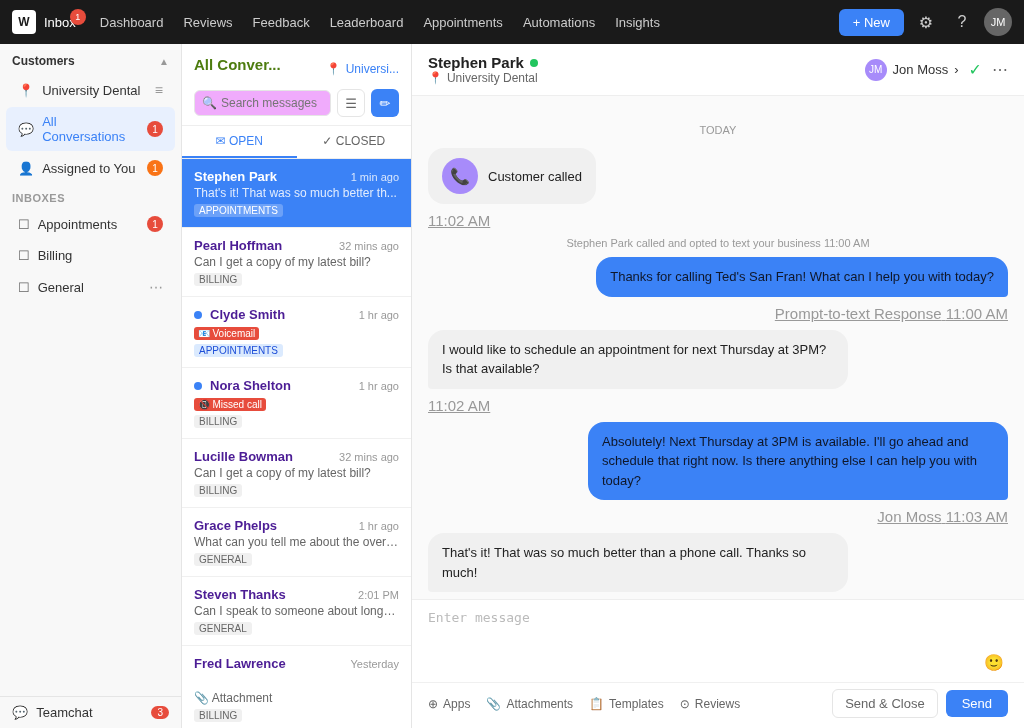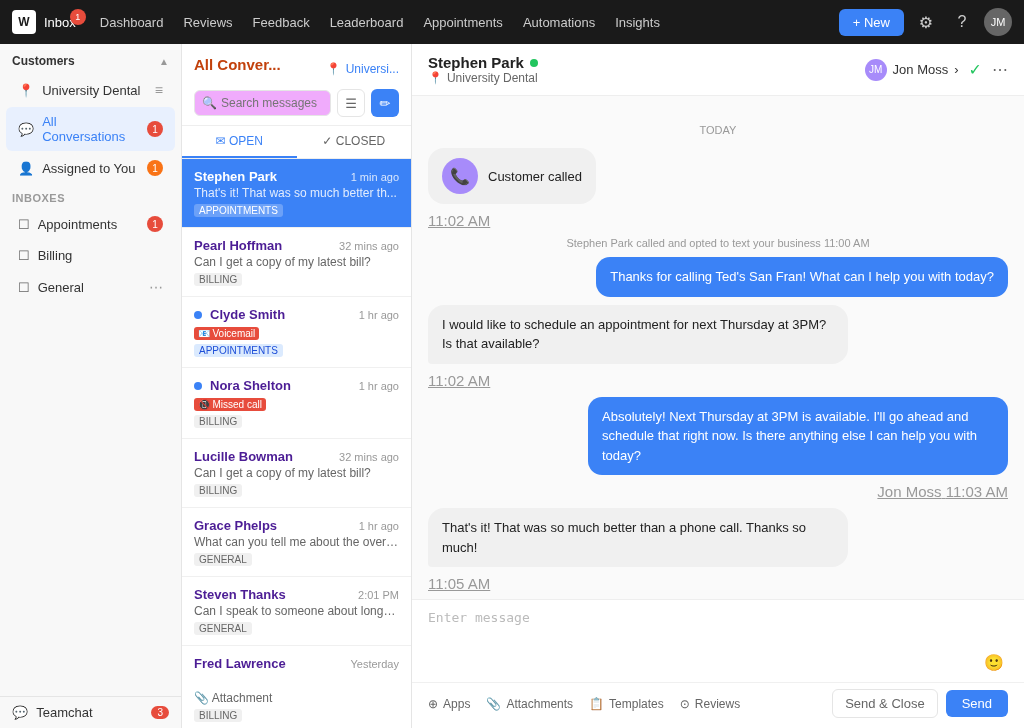--- a/index.html
+++ b/index.html
@@ -36,21 +36,21 @@
     .sidebar-badge-orange { background: #f97316; color: white; border-radius: 50%; width: 16px; height: 16px; font-size: 10px; display: flex; align-items: center; justify-content: center; flex-shrink: 0; }
     .sidebar-dots { color: #999; font-size: 14px; cursor: pointer; }
     .sidebar-inbox-label { font-size: 11px; font-weight: 600; color: #999; padding: 8px 12px 4px; text-transform: uppercase; letter-spacing: 0.5px; }
     .sidebar-bottom { margin-top: auto; border-top: 1px solid #e5e5e5; padding: 8px 12px; display: flex; align-items: center; gap: 8px; cursor: pointer; }
     .sidebar-bottom-label { font-size: 13px; color: #333; flex: 1; }
     .sidebar-bottom-badge { background: #e74c3c; color: white; border-radius: 10px; padding: 1px 6px; font-size: 10px; }
 
     
     .conv-panel { width: 230px; background: white; border-right: 1px solid #e5e5e5; display: flex; flex-direction: column; flex-shrink: 0; }
     .conv-panel-header { padding: 12px 12px 8px; border-bottom: 1px solid #eee; }
-    .conv-panel-title { font-size: 15px; font-weight: 600; color: #c2410c; margin-bottom: 8px; display: flex; align-items: center; gap: 4px; }
+    .conv-panel-title { font-size: 15px; font-weight: 600; color: #4d7c0f; margin-bottom: 8px; display: flex; align-items: center; gap: 4px; }
     .conv-panel-location { display: flex; align-items: center; gap: 4px; font-size: 12px; color: #3b82f6; cursor: pointer; }
     .conv-search-row { display: flex; gap: 6px; margin-top: 8px; align-items: center; }
     .conv-search-wrapper { position: relative; flex: 1; }
     .conv-search-wrapper input { width: 100%; border: 1px solid #e5e5e5; border-radius: 6px; padding: 5px 8px 5px 26px; font-size: 12px; color: #666; background: #f0abfc; outline: none; }
     .conv-search-icon { position: absolute; left: 8px; top: 50%; transform: translateY(-50%); color: #999; font-size: 12px; }
     .conv-filter-icon { width: 28px; height: 28px; border: 1px solid #e5e5e5; border-radius: 6px; display: flex; align-items: center; justify-content: center; cursor: pointer; color: #666; background: white; }
     .conv-edit-icon { width: 28px; height: 28px; background: #3b82f6; border-radius: 6px; display: flex; align-items: center; justify-content: center; cursor: pointer; color: white; }
     .conv-tabs { display: flex; border-bottom: 1px solid #eee; }
     .conv-tab { flex: 1; text-align: center; padding: 8px; font-size: 12px; color: #666; cursor: pointer; border-bottom: 2px solid transparent; }
     .conv-tab.active { color: #3b82f6; border-bottom: 2px solid #3b82f6; font-weight: 500; }
@@ -85,21 +85,21 @@
     .chat-agent-avatar { width: 22px; height: 22px; border-radius: 50%; background: #a78bfa; display: flex; align-items: center; justify-content: center; font-size: 10px; color: white; }
     .chat-check { color: #22c55e; font-size: 16px; cursor: pointer; }
     .chat-more { color: #666; cursor: pointer; font-size: 16px; }
 
     .chat-messages { flex: 1; overflow-y: auto; padding: 16px; background: #fafafa; }
     .date-separator { text-align: center; font-size: 11px; color: #999; margin: 12px 0; }
     .msg-row { display: flex; margin: 8px 0; }
     .msg-row.right { justify-content: flex-end; }
     .msg-row.left { justify-content: flex-start; }
     .msg-bubble { max-width: 420px; padding: 10px 14px; border-radius: 16px; font-size: 13px; line-height: 1.5; }
-    .msg-bubble.right { background: #3b82f6; color: #ffffff; border-bottom-right-radius: 4px; border-radius: 14px; }
+    .msg-bubble.right { background: #3b82f6; color: #0f172a; border-bottom-right-radius: 4px; }
     .msg-bubble.left { background: #f0f0f0; color: #222; border-bottom-left-radius: 4px; }
     .msg-meta { font-size: 15px; color: #999; margin-top: 8px; text-decoration: underline; }
     .msg-meta.right { text-align: right; }
     .customer-called { display: flex; align-items: center; gap: 10px; background: #f0f0f0; border-radius: 16px; padding: 10px 14px; font-size: 13px; color: #222; max-width: 220px; }
     .call-icon-circle { width: 36px; height: 36px; background: #a78bfa; border-radius: 50%; display: flex; align-items: center; justify-content: center; color: white; font-size: 16px; flex-shrink: 0; }
     .system-note { text-align: center; font-size: 11px; color: #999; margin: 8px 0; }
 
     
     .chat-input-area { border-top: 1px solid #eee; background: white; flex-shrink: 0; }
     .chat-input-wrapper { padding: 10px 16px; }
@@ -357,20 +357,24 @@
       <div class="msg-meta">11:02 AM</div>
 
       <div class="system-note">
         <span>Stephen Park called and opted to text your business</span>
         <span>11:00 AM</span>
       </div>
 
       <div class="msg-row right">
         <div>
           <div class="msg-bubble right">Thanks for calling Ted's San Fran! What can I help you with today?</div>
+          <div class="msg-meta right">
+            <span>Prompt-to-text Response</span>
+            <span>11:00 AM</span>
+          </div>
         </div>
       </div>
 
       <div class="msg-row left">
         <div>
           <div class="msg-bubble left">I would like to schedule an appointment for next Thursday at 3PM? Is that available?</div>
           <div class="msg-meta">11:02 AM</div>
         </div>
       </div>
 

